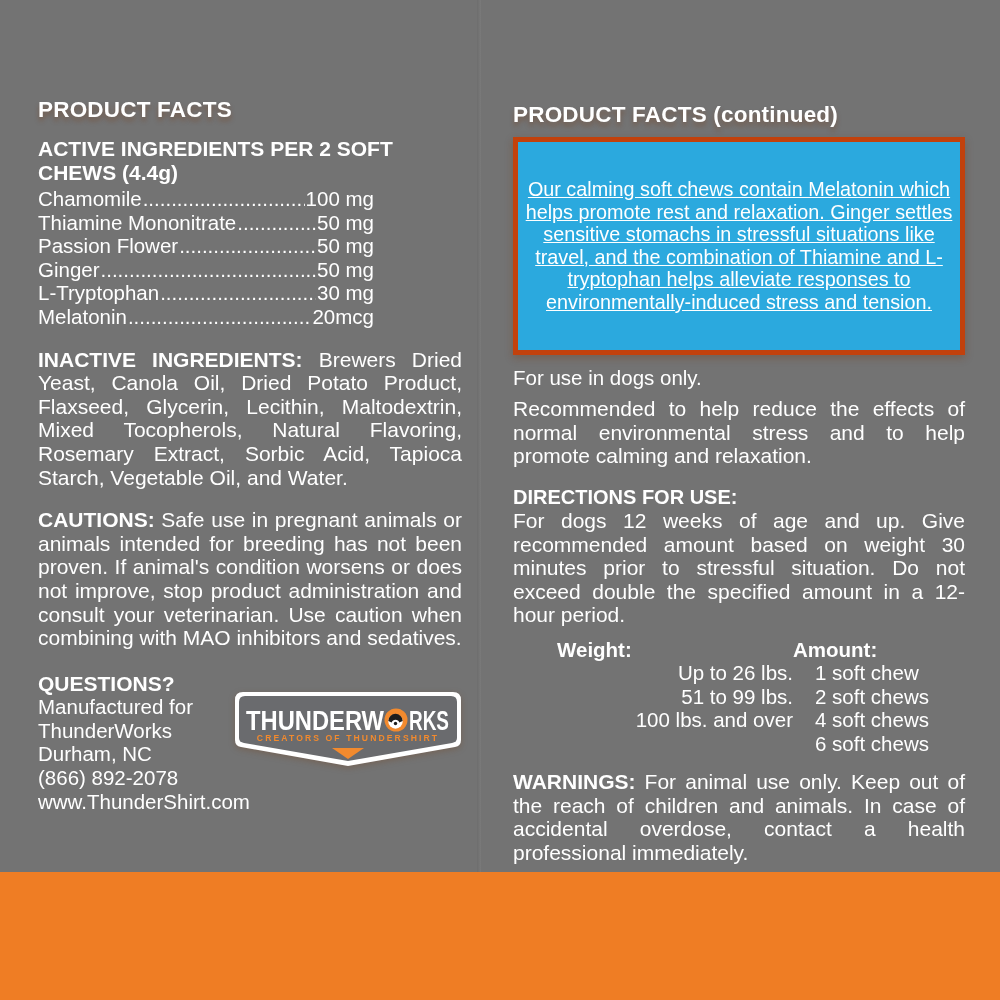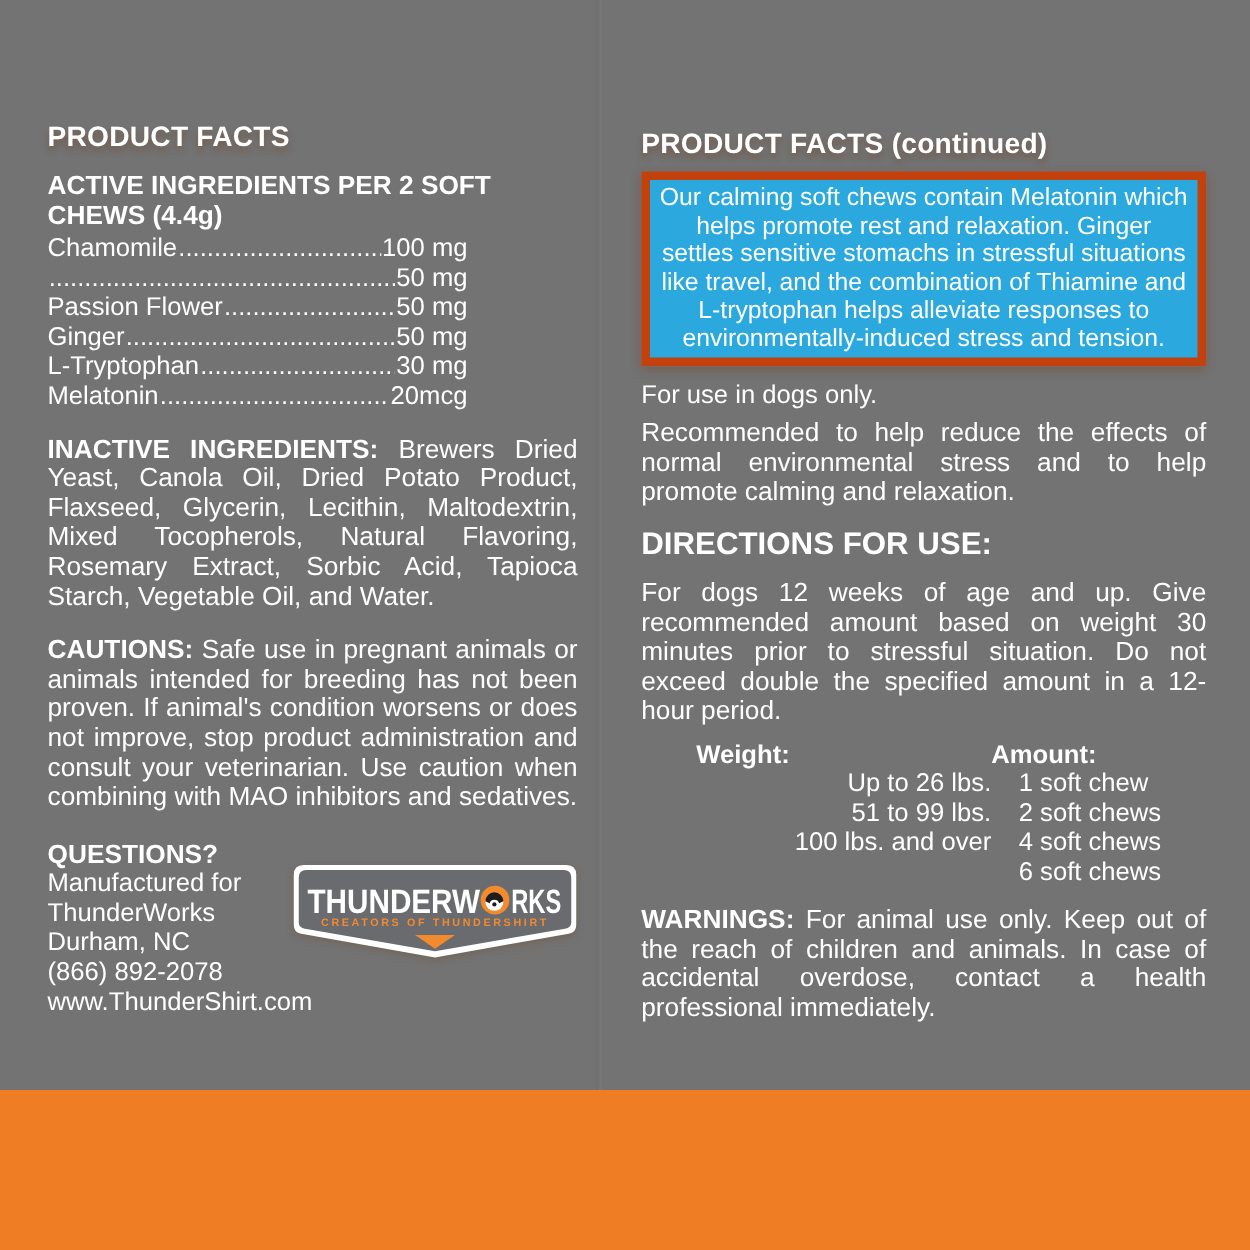--- a/index.html
+++ b/index.html
@@ -42,30 +42,31 @@
   .logo{position:absolute;left:231px;top:686px;width:234px;height:98px;}
   .logo svg{filter:drop-shadow(0 2px 3px rgba(120,50,0,0.25));}
 
   .footnote{position:absolute;left:38px;top:872px;font-size:19px;font-style:italic;}
   .footnote sup{font-size:13px;position:relative;top:-1px;}
   .code{position:absolute;left:366px;top:871px;font-size:12.5px;font-weight:bold;letter-spacing:0.4px;}
 
   .bluebox{
     margin-top:9px;
     background:#2BA9DE;
-    border:7px solid #c2410c;
+    border:5px solid #c2410c;
     box-shadow:0 3px 8px rgba(120,50,0,0.3);
-    padding:3px 6px;
+    padding:36px 6px;
     text-align:center;
+    text-decoration:underline;
   }
   .bluebox p{margin:0;font-size:19.8px;line-height:22.6px;}
 
   .single{font-size:20.5px;line-height:23.6px;margin:11px 0 0;}
   .mt8{margin-top:8px;}
-  .dirhead{font-size:25px;font-weight:bold;margin:17px 0 16px;line-height:24px;}
+  .dirhead{font-size:20px;font-weight:bold;margin:17px 0 0;line-height:24px;}
   .mt0{margin-top:0;}
 
   .dosage{display:flex;margin-top:11px;font-size:20.5px;line-height:23.4px;}
   .dose-col.weight{width:280px;box-sizing:border-box;}
   .dose-head-w{font-weight:bold;margin-left:44px;}
   .dose-item-w{margin-left:69px;text-align:right;}
   .dose-col.amount{flex:1;}
   .dose-head-a{font-weight:bold;}
   .dose-item-a{margin-left:22px;}
 
@@ -82,20 +83,21 @@
 
     <h2 class="subhead">ACTIVE INGREDIENTS PER 2 SOFT CHEWS (4.4g)</h2>
 
     <div class="ing-list">
       <div class="ing-row">
         <span class="ing-name">Chamomile</span>
           <span class="dots"></span>
           <span class="ing-amt">100 mg</span>
       </div>
       <div class="ing-row">
+        <span class="ing-name">Thiamine Mononitrate</span>
           <span class="dots"></span>
           <span class="ing-amt">50 mg</span>
       </div>
       <div class="ing-row">
         <span class="ing-name">Passion Flower</span>
           <span class="dots"></span>
           <span class="ing-amt">50 mg</span>
       </div>
       <div class="ing-row">
         <span class="ing-name">Ginger</span>

